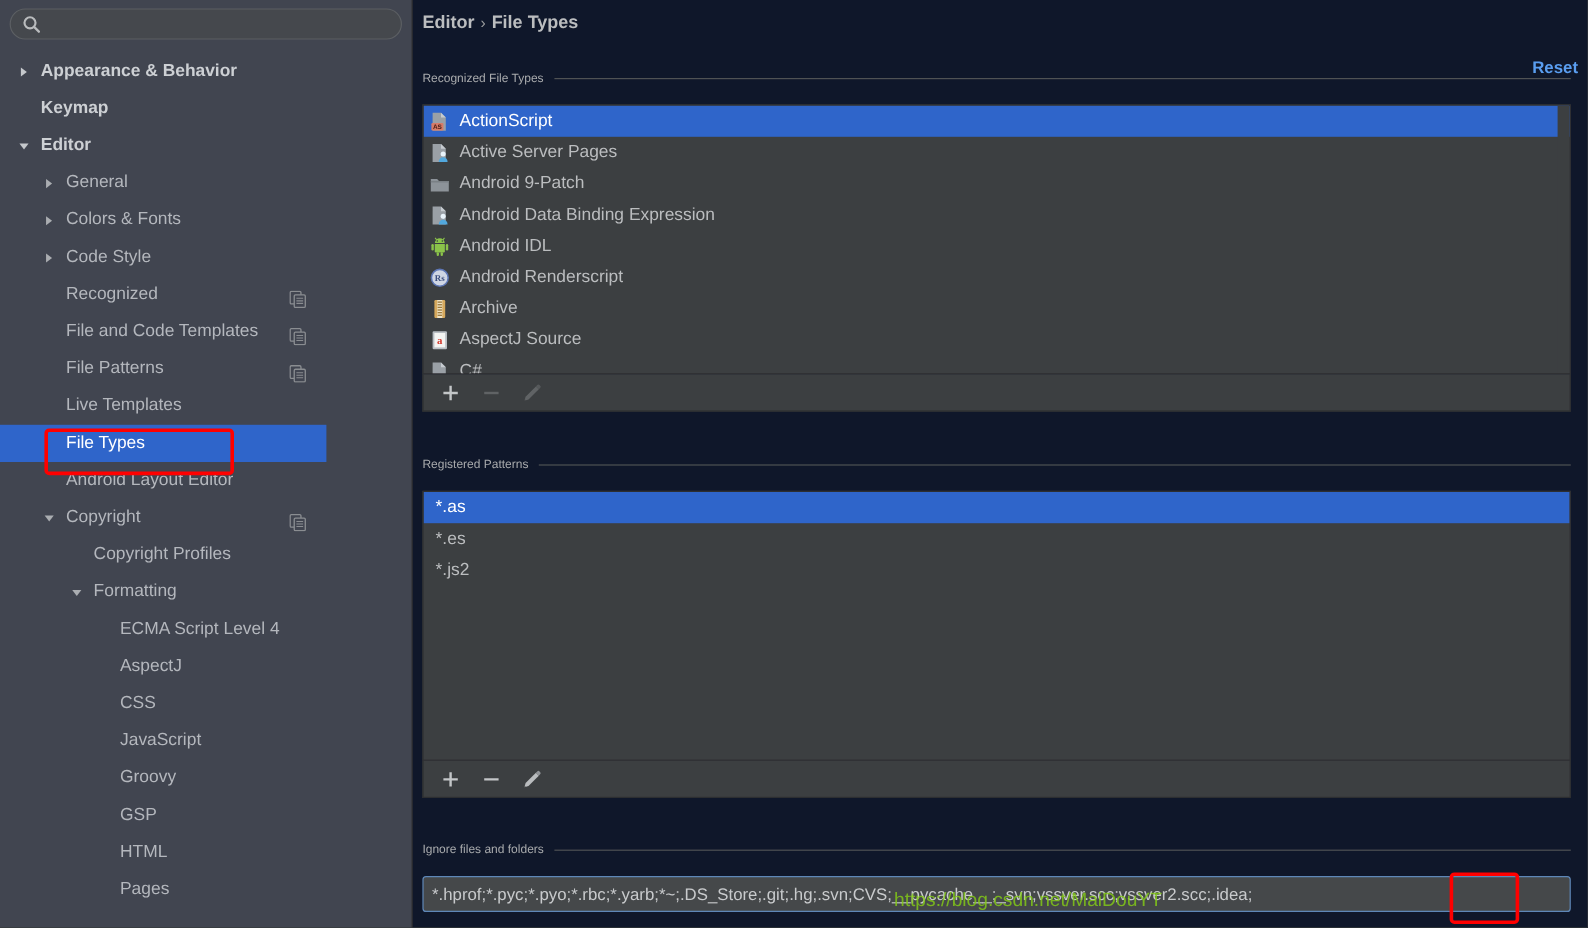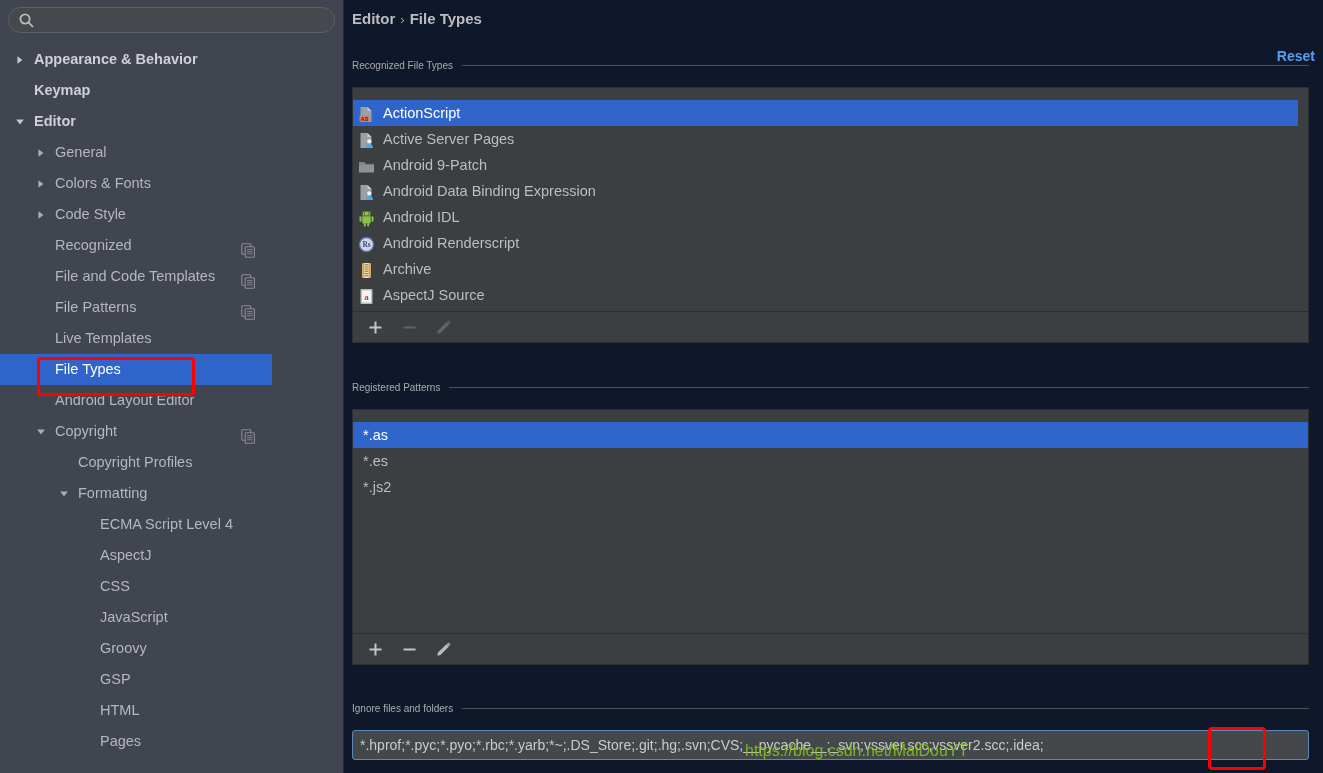--- a/index.html
+++ b/index.html
@@ -175,21 +175,21 @@
     height: 26px;
     line-height: 26px;
     display: flex;
     align-items: center;
     color: #bbbdbf;
     font-size: 14.5px;
     padding-left: 5px;
     white-space: nowrap;
     cursor: default;
   }
-  .list-row.selected { background: #2f65ca; color: #ffffff; margin-top: 12px; }
+  .list-row.selected { background: #2f65ca; color: #ffffff; }
   .list-row .ficon {
     width: 17px; height: 17px;
     margin-right: 8px;
     flex: 0 0 17px;
     display: block;
   }
   .list-row .pat {
     padding-left: 5px;
   }
 

